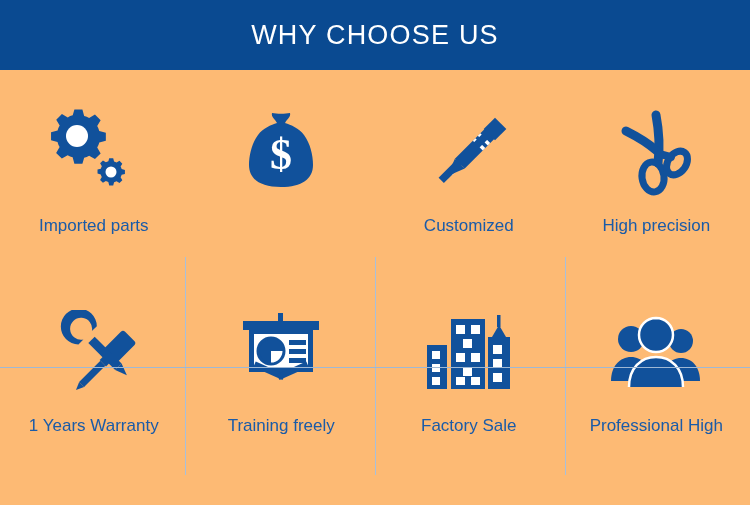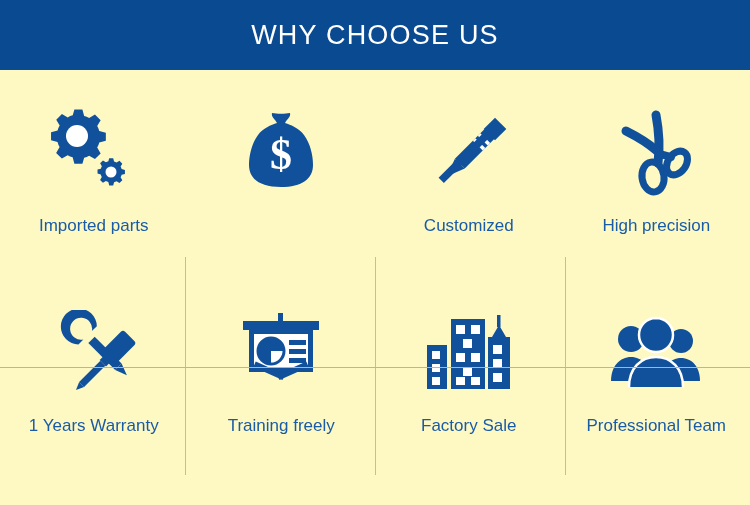--- a/index.html
+++ b/index.html
@@ -10,21 +10,21 @@
     width: 750px;
     height: 505px;
     background: #ffffff;
     font-family: "Liberation Sans", sans-serif;
     overflow: hidden;
   }
   .page {
     position: relative;
     width: 750px;
     height: 505px;
-    background: #fef9c3;
+    background: #fdba74;
   }
 
   
   .banner {
     position: absolute;
     left: 0;
     top: 0;
     width: 750px;
     height: 70px;
     background: #0a4a91;
@@ -279,21 +279,21 @@
             <circle cx="72" cy="26" r="12"></circle>
             <path d="M53 66 c0 -14 8 -23 19 -23 c11 0 19 9 19 23 Z"></path>
 
             <circle cx="47" cy="20" r="17"></circle>
             <path d="M20 72 c0 -19 12 -30 27 -30 c15 0 27 11 27 30 Z"></path>
 
             <path d="M47 3 a17 17 0 0 0 0 34 a17 17 0 0 0 0 -34 Z" fill="none" stroke="#ffffff" stroke-width="2.5"></path>
             <path d="M20 72 c0 -19 12 -30 27 -30 c15 0 27 11 27 30" fill="none" stroke="#ffffff" stroke-width="2.5"></path>
           </svg>
         </div>
-        <div class="cell-label">Professional Team</div>
+        <div class="cell-label">Professional High</div>
       </div>
     </div>
 
     <div class="v-divider v-d1"></div>
     <div class="v-divider v-d2"></div>
     <div class="v-divider v-d3"></div>
     <div class="h-divider"></div>
   </div>
 
 </div>

